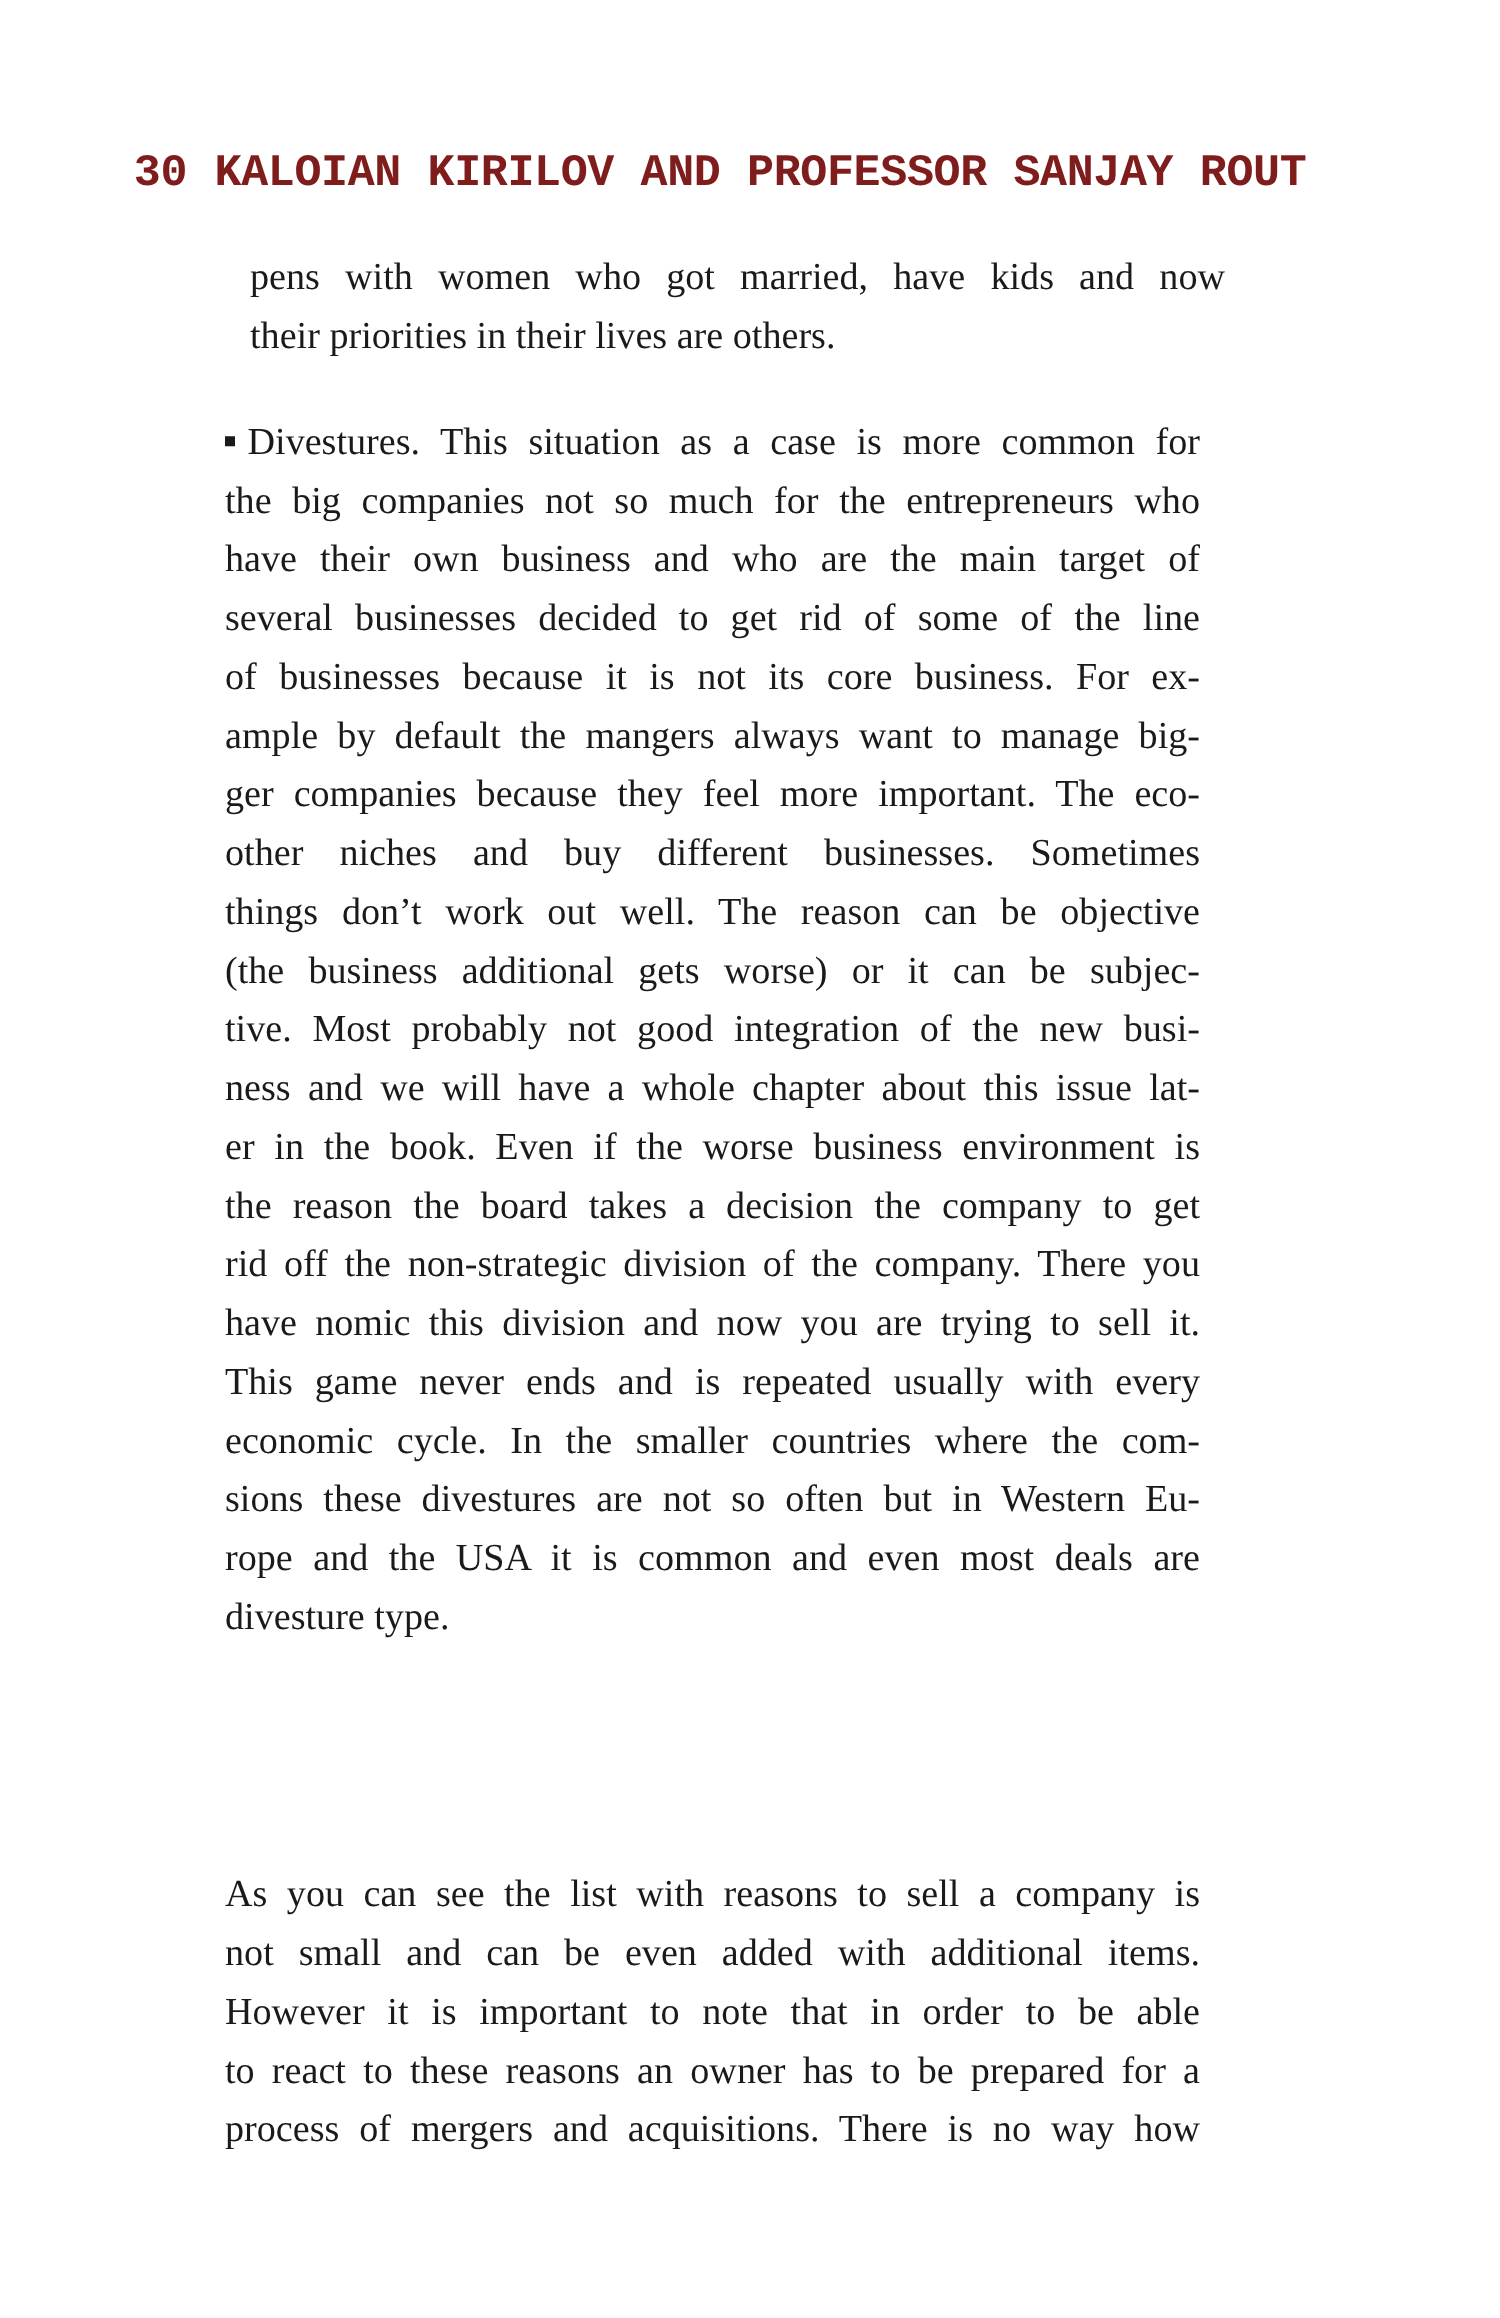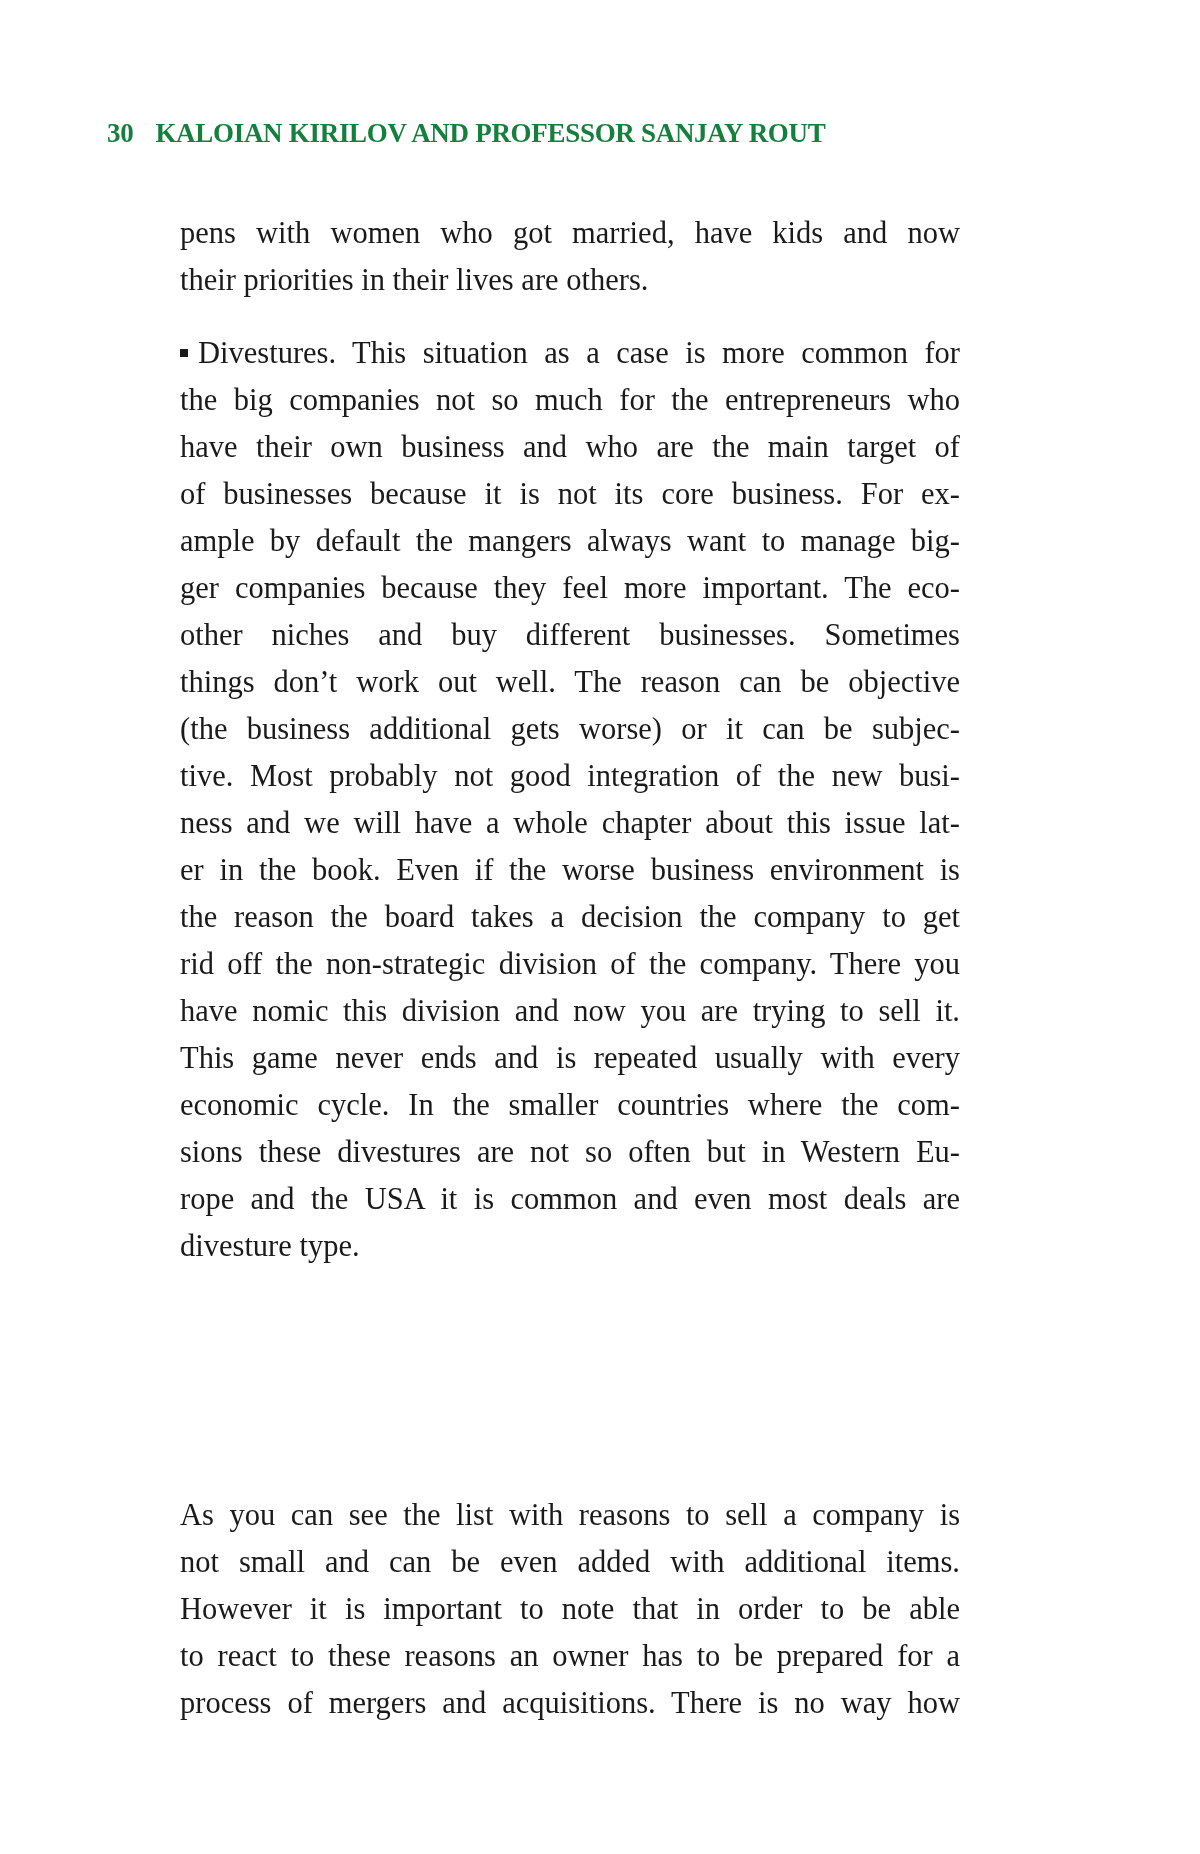--- a/index.html
+++ b/index.html
@@ -1,41 +1,42 @@
 <!DOCTYPE html>
 <html><head>
 <meta charset="utf-8">
 <style>
   html, body { margin: 0; padding: 0; background: #ffffff; }
   body { width: 1200px; height: 1854px; position: relative; overflow: hidden; }
   .page { position: absolute; left: 0; top: 0; width: 1200px; height: 1854px; background: #fff; }
-  .header { position: absolute; left: 107px; top: 118px; font-family: Liberation Serif, serif; font-weight: bold; font-size: 27px; color: #15803d; letter-spacing: -0.3px; white-space: nowrap; }
+  .header { position: absolute; left: 107px; top: 118px; font-family: Liberation Mono, monospace; font-weight: bold; font-size: 36px; color: #7f1d1d; letter-spacing: -0.3px; white-space: nowrap; }
   .header .num { display: inline-block; margin-right: 22px; }
   .body { position: absolute; left: 180px; width: 780px; font-family: "Liberation Serif", "DejaVu Serif", serif; font-size: 30.5px; color: #1a1a1a; }
   .line { height: 47px; line-height: 47px; white-space: nowrap; text-align: justify; text-align-last: justify; }
   .line.last { text-align-last: left; }
   .bullet { display: inline-block; width: 8px; height: 8px; background: #1a1a1a; margin-right: 10px; vertical-align: middle; position: relative; top: -3px; }
 </style>
 </head>
 <body>
 
 <div class="page">
   <div class="header">
     <span class="num">30</span><span>KALOIAN KIRILOV AND PROFESSOR SANJAY ROUT</span>
   </div>
 
-  <div class="body" style="top:210px;">
+  <div class="body" style="top:198px;margin-left:20px;">
     <div class="line">pens with women who got married, have kids and now</div>
     <div class="line last">their priorities in their lives are others.</div>
   </div>
 
   <div class="body" style="top:330px;">
     <div class="line"><span class="bullet"></span><span>Divestures. This situation as a case is more common for</span></div>
     <div class="line">the big companies not so much for the entrepreneurs who</div>
     <div class="line">have their own business and who are the main target of</div>
+    <div class="line">several businesses decided to get rid of some of the line</div>
     <div class="line">of businesses because it is not its core business. For ex-</div>
     <div class="line">ample by default the mangers always want to manage big-</div>
     <div class="line">ger companies because they feel more important. The eco-</div>
     <div class="line">other niches and buy different businesses. Sometimes</div>
     <div class="line">things don’t work out well. The reason can be objective</div>
     <div class="line">(the business additional gets worse) or it can be subjec-</div>
     <div class="line">tive. Most probably not good integration of the new busi-</div>
     <div class="line">ness and we will have a whole chapter about this issue lat-</div>
     <div class="line">er in the book. Even if the worse business environment is</div>
     <div class="line">the reason the board takes a decision the company to get</div>

